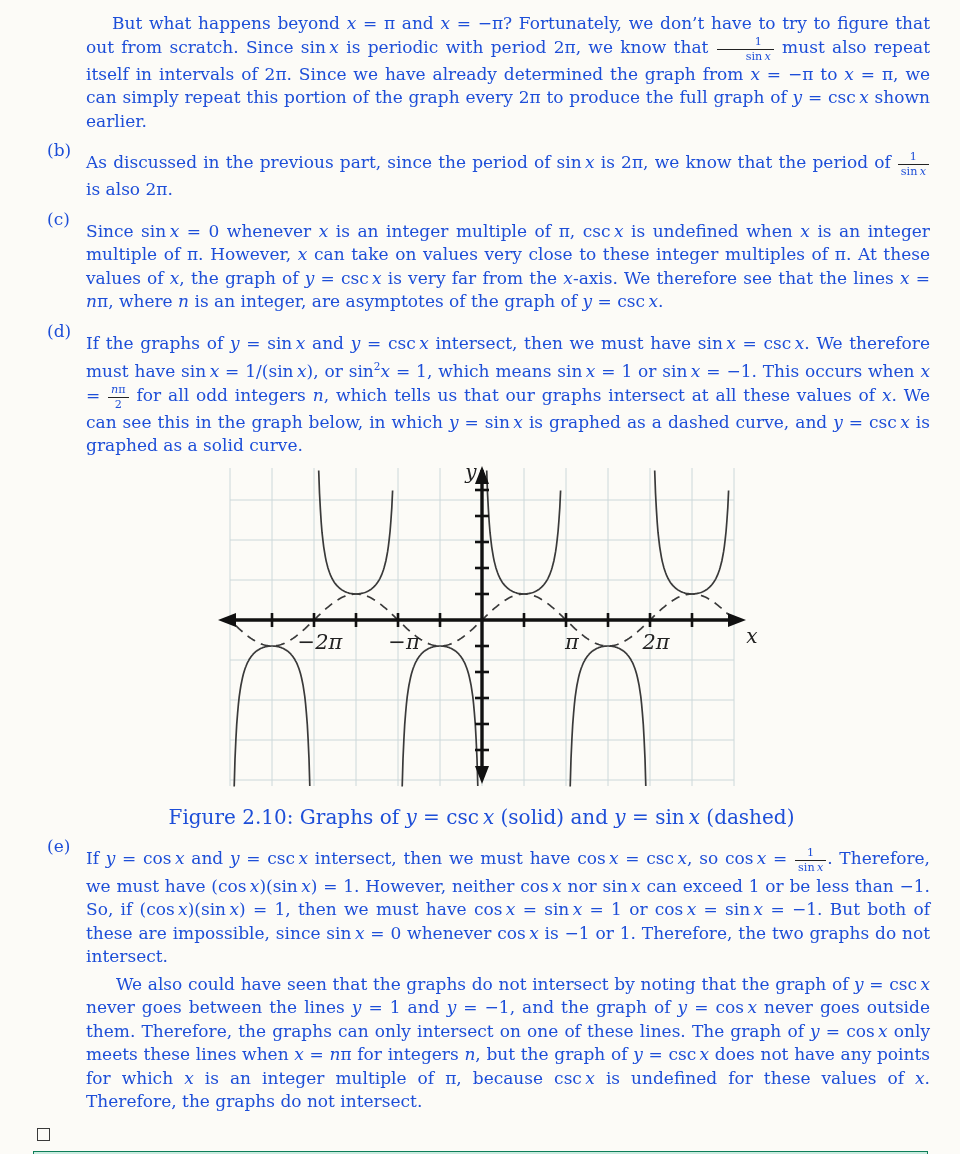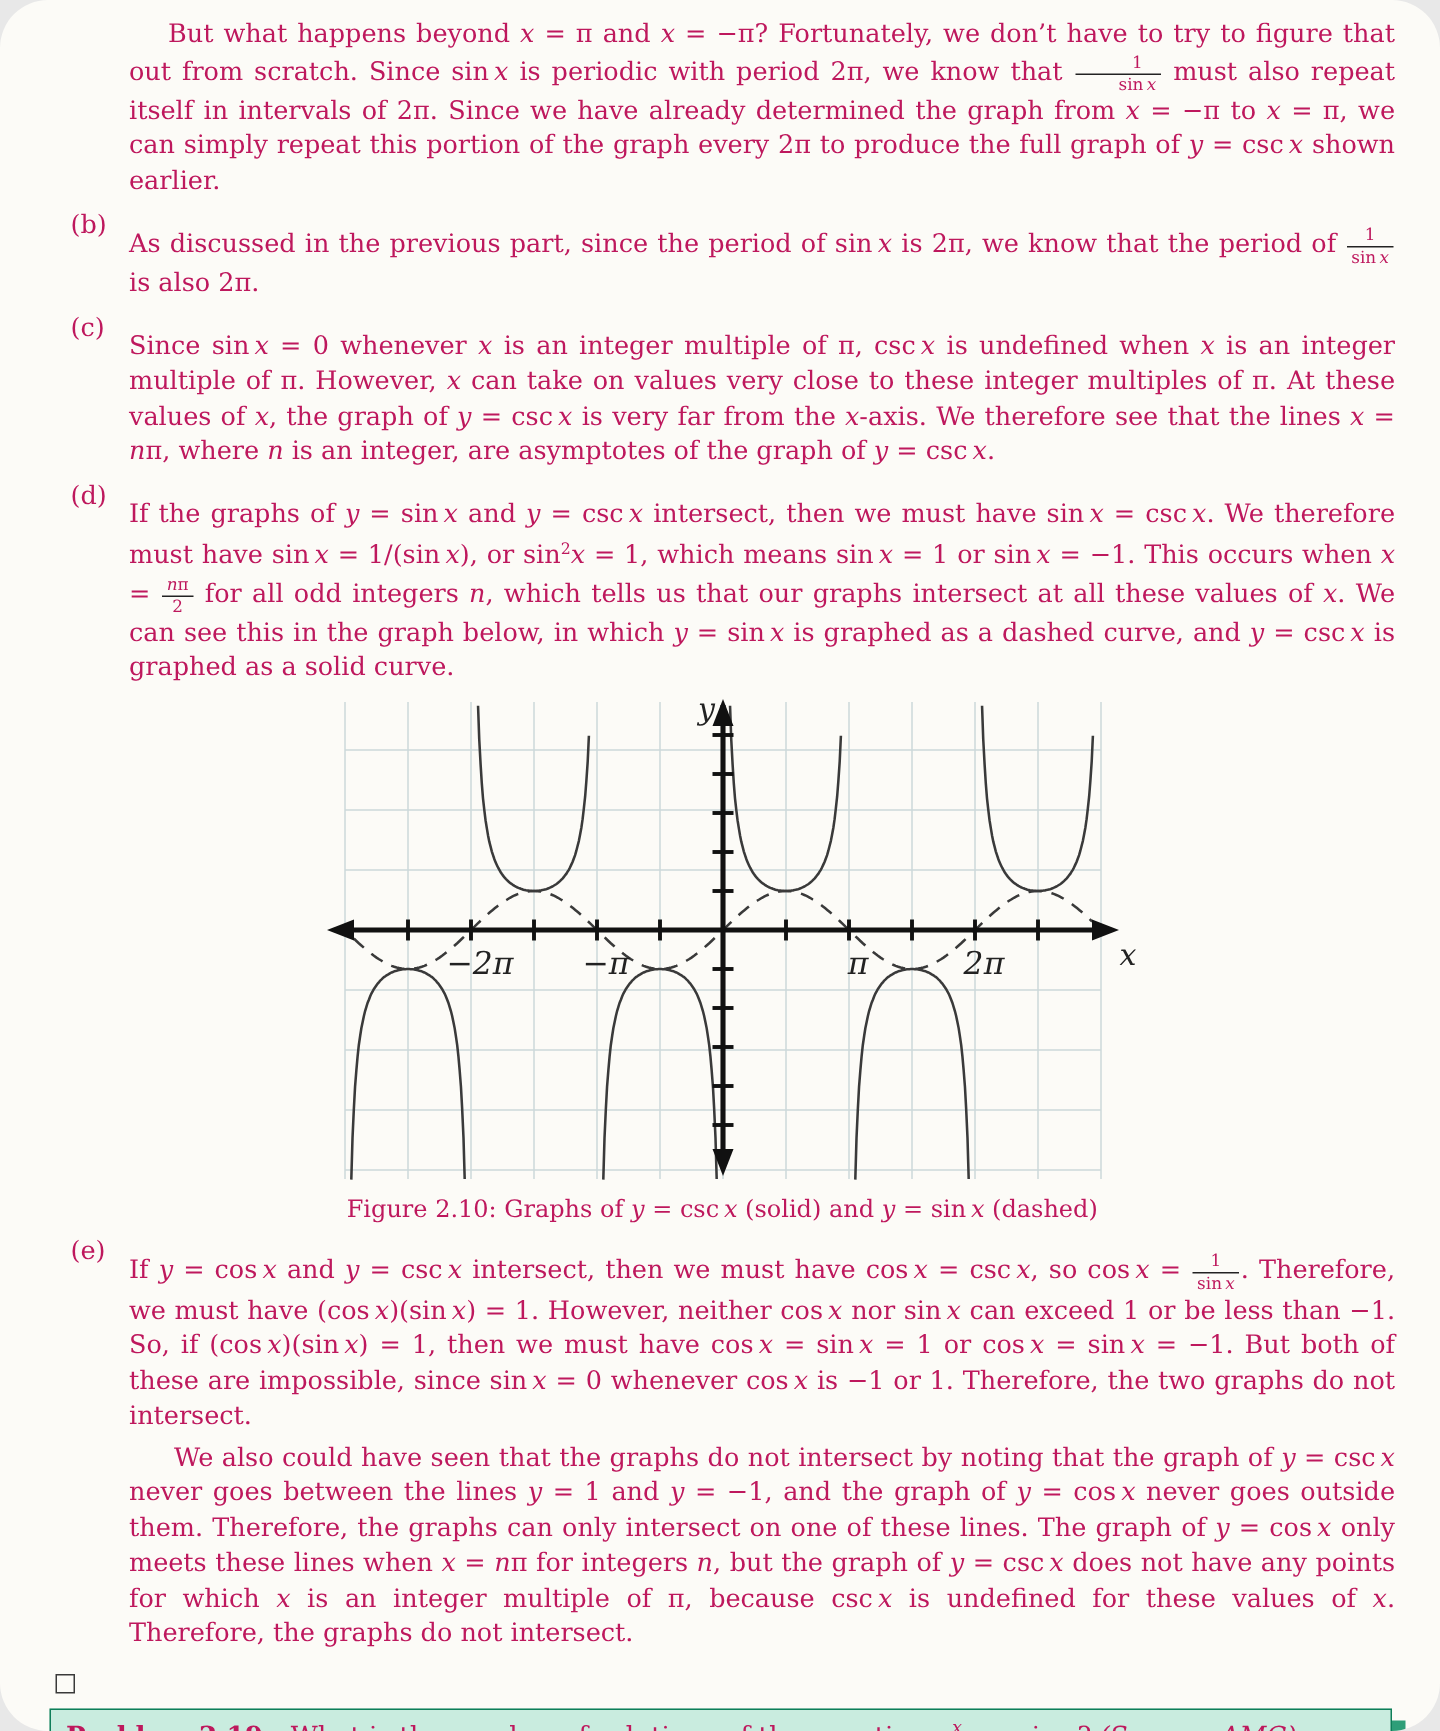--- a/index.html
+++ b/index.html
@@ -19,34 +19,34 @@
   .item{display:flex;margin-top:6px;}
   .item .lbl{flex:0 0 39px;margin-left:14px;}
   .item .txt{flex:1;text-align:justify;margin-top:12px;}
   .item .txt .cont{margin-top:4px;text-indent:30px;}
   .fr{display:inline-block;vertical-align:-0.62em;text-align:center;line-height:1.08;font-size:0.66em;margin:0 1px;}
   .fr .n{display:block;padding:0 3px 1px;border-bottom:1.2px solid #222;}
   .fr .d{display:block;padding:1px 3px 0;}
   sup{font-size:0.62em;}
   figure{margin:4px 0 0;text-align:center;}
   figure svg{display:block;margin:0 auto;}
-  figcaption{font-size:16px;margin-top:2px;}
+  figcaption{font-size:20px;margin-top:14px;}
   .qed{width:11px;height:11px;border:1.6px solid #3a3a3a;background:transparent;margin:14px 0 10px 4px;}
   .problem-box{
     box-sizing:border-box;
     margin:6px 2px 0 0;
     padding:5px 10px 7px;
     font-size:17.5px;
   }
   .pb-label{font-weight:bold;margin-right:12px;}
 </style>
 </head>
 <body>
 
-<div class="page" style="background: rgb(252, 251, 247); color: #be185d; border-radius: 32px;">
+<div class="page" style="background: rgb(252, 251, 247); color: #1d4ed8;">
 
   <div class="para intro">But what happens beyond <i>x</i> = π and <i>x</i> = −π? Fortunately, we don’t have to try to figure that out from scratch. Since sin <i>x</i> is periodic with period 2π, we know that <span class="fr"><span class="n">1</span><span class="d">sin <i>x</i></span></span> must also repeat itself in intervals of 2π. Since we have already determined the graph from <i>x</i> = −π to <i>x</i> = π, we can simply repeat this portion of the graph every 2π to produce the full graph of <i>y</i> = csc <i>x</i> shown earlier.</div>
 
   <div class="item">
     <div class="lbl">(b)</div>
     <div class="txt">As discussed in the previous part, since the period of sin <i>x</i> is 2π, we know that the period of <span class="fr"><span class="n">1</span><span class="d">sin <i>x</i></span></span> is also 2π.</div>
   </div>
 
   <div class="item">
     <div class="lbl">(c)</div>

